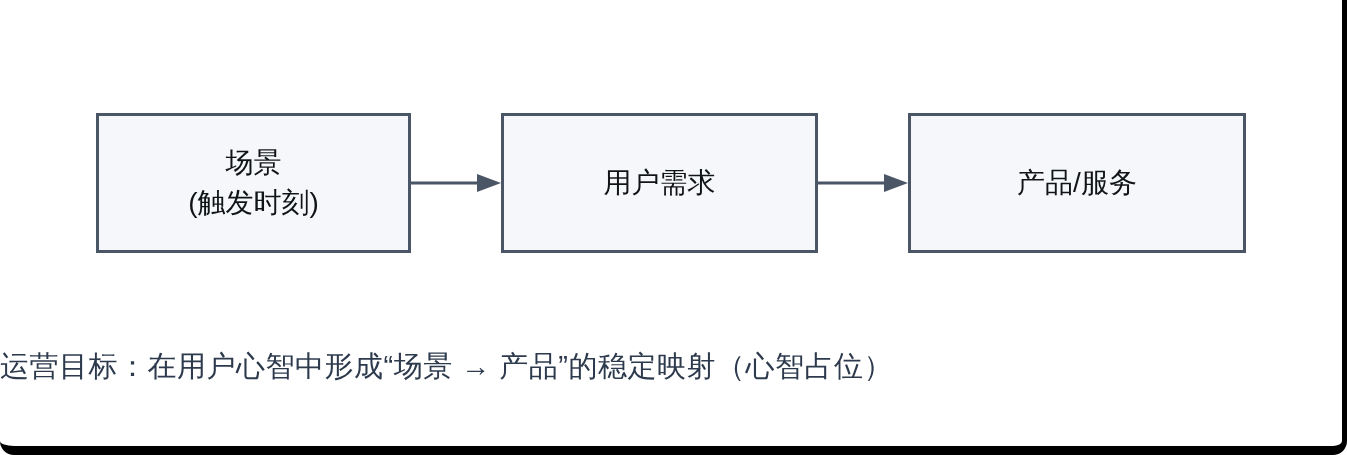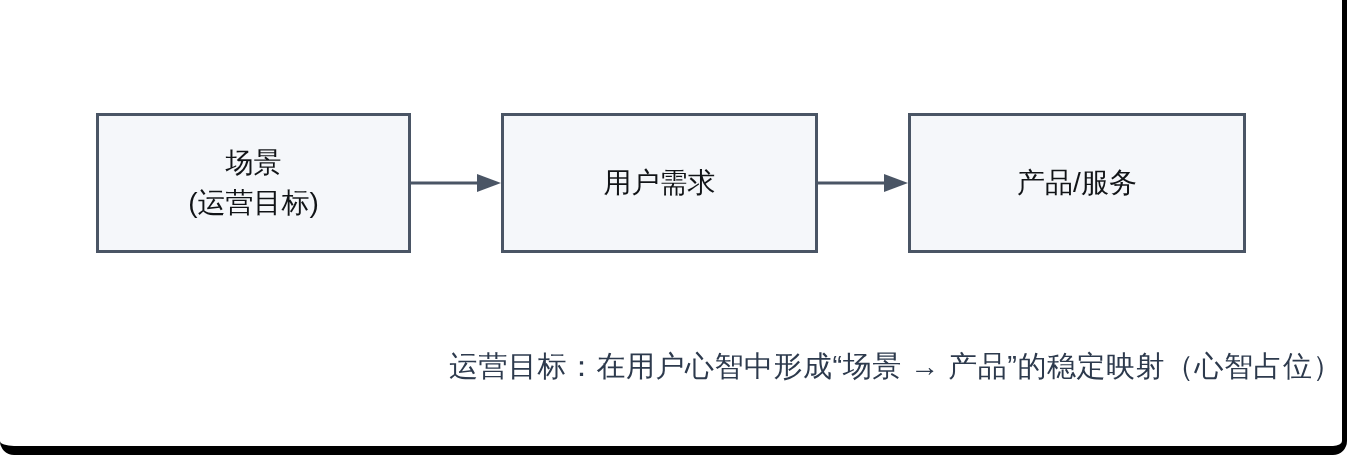--- a/index.html
+++ b/index.html
@@ -58,37 +58,36 @@
     height: 26px;
     flex: 0 0 auto;
     color: var(--arrow);
     display: block;
   }
   .caption {
     position: absolute;
     top: 347px;
     left: 0;
     width: 100%;
-    text-align: right;
+    text-align: left;
     font-size: 29px;
     color: var(--caption-text);
     letter-spacing: 0.5px;
-    padding-left: 40px;
   }
 </style>
 </head>
 <body>
 
 <div class="frame">
 
   <div class="flow-row">
 
     <div class="node node-1">
       <div>场景</div>
-      <div>(运营目标)</div>
+      <div>(触发时刻)</div>
     </div>
 
     <svg class="flow-arrow" viewBox="0 0 90 26" aria-hidden="true">
       <line x1="0" y1="13" x2="68" y2="13" stroke="currentColor" stroke-width="3"></line>
       <polygon points="66,4 90,13 66,22" fill="currentColor"></polygon>
     </svg>
 
     <div class="node node-2">
       <div>用户需求</div>
     </div>

